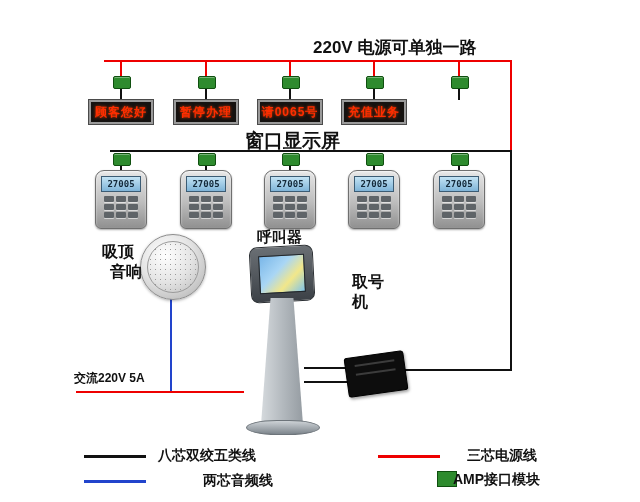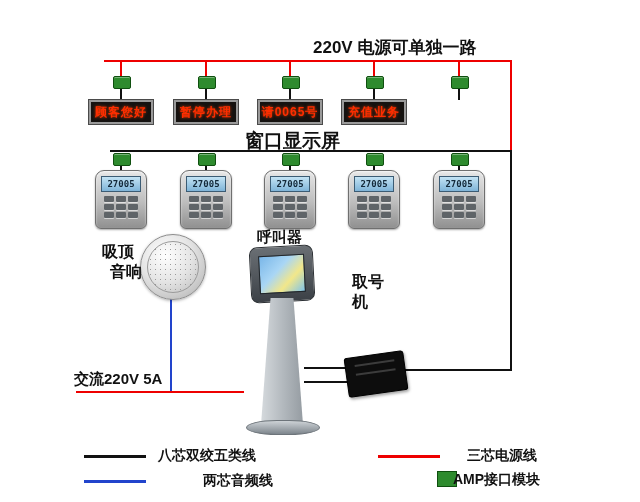--- a/index.html
+++ b/index.html
@@ -241,21 +241,21 @@
   <div class="kiosk-body"></div>
   <div class="kiosk-base"></div>
   <div class="label" style="left:352px;top:272px;font-size:16px">取号</div>
   <div class="label" style="left:352px;top:292px;font-size:16px">机</div>
 
   <div class="controller">
     <div class="stripe"></div>
     <div class="stripe"></div>
   </div>
 
-  <div class="label" style="left:74px;top:370px;font-size:15px">交流220V 5A</div>
+  <div class="label" style="left:74px;top:370px;font-size:12px">交流220V 5A</div>
 
   <div class="legend-line c-data" style="left:84px;top:455px;width:62px"></div>
   <div class="label" style="left:158px;top:447px;font-size:14px">八芯双绞五类线</div>
 
   <div class="legend-line c-audio" style="left:84px;top:480px;width:62px"></div>
   <div class="label" style="left:203px;top:472px;font-size:14px">两芯音频线</div>
 
   <div class="legend-line c-power" style="left:378px;top:455px;width:62px"></div>
   <div class="label" style="left:467px;top:447px;font-size:14px">三芯电源线</div>
 

